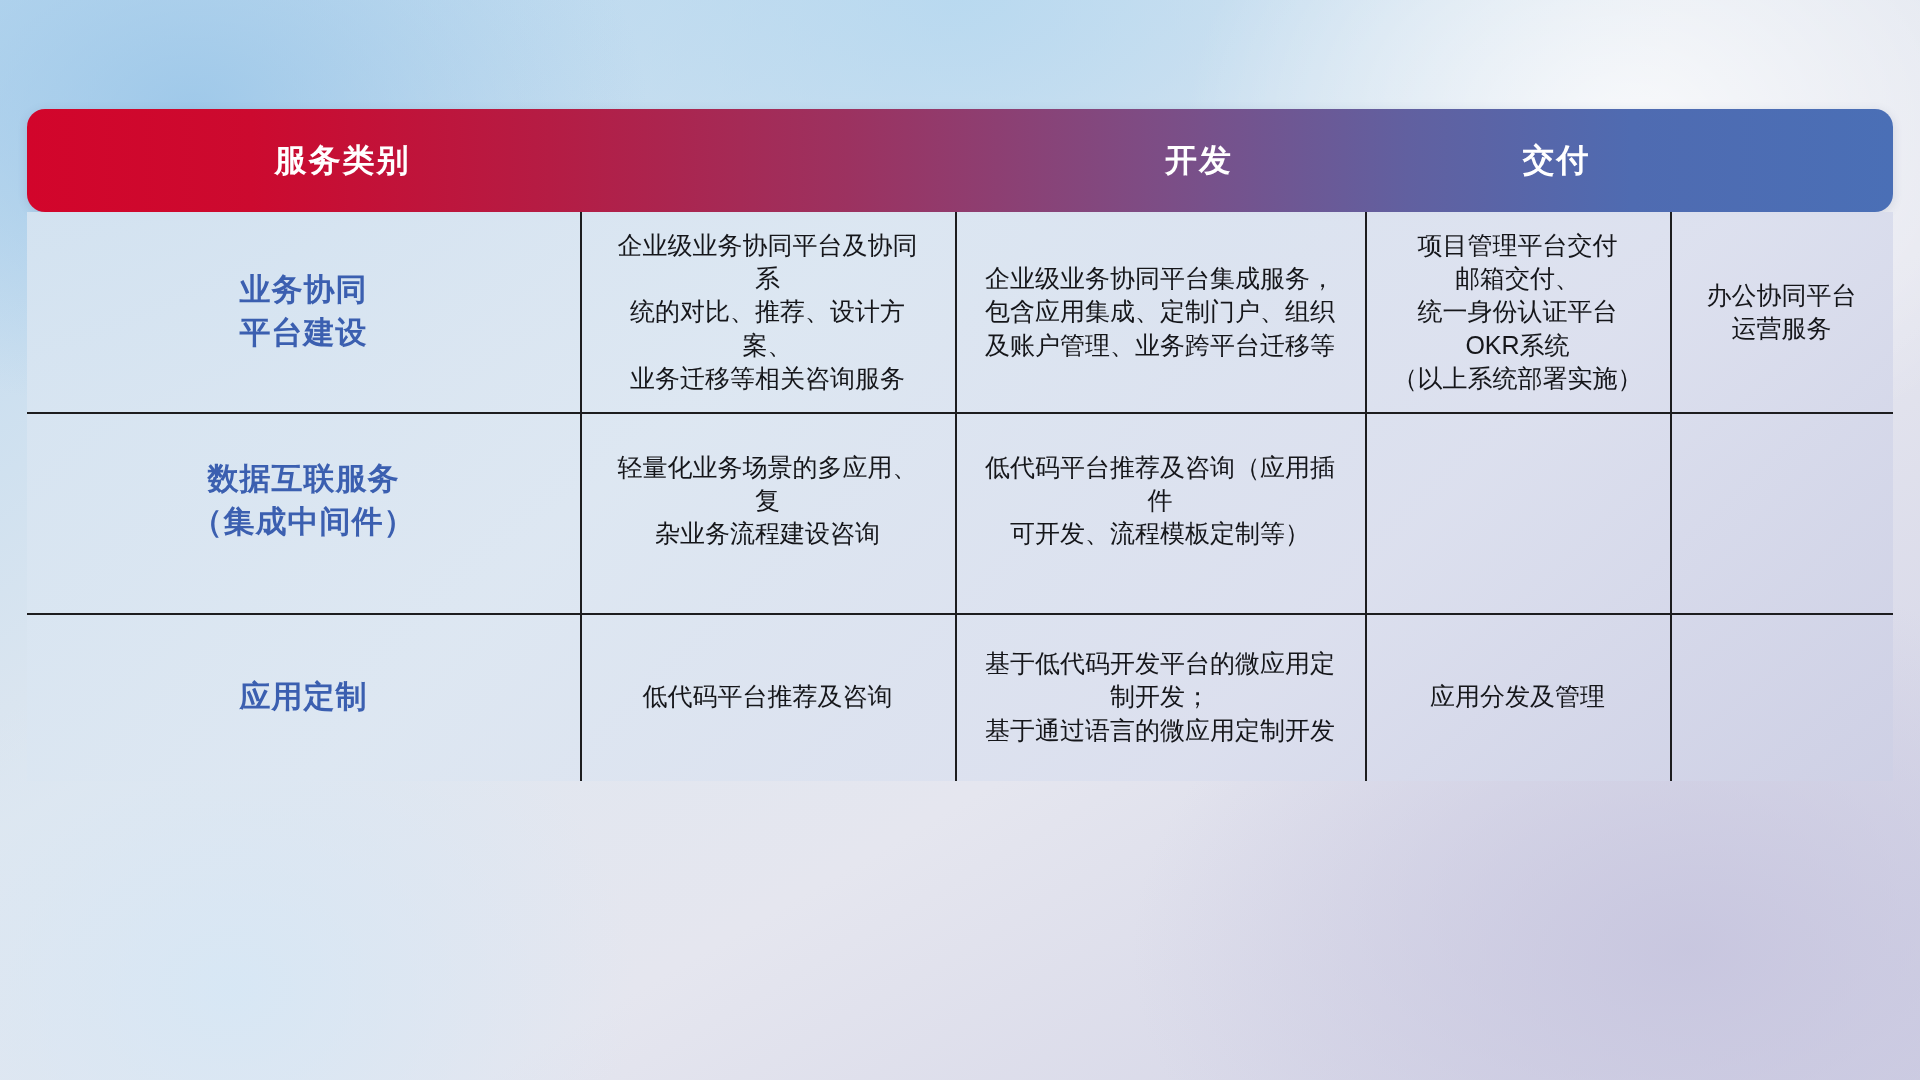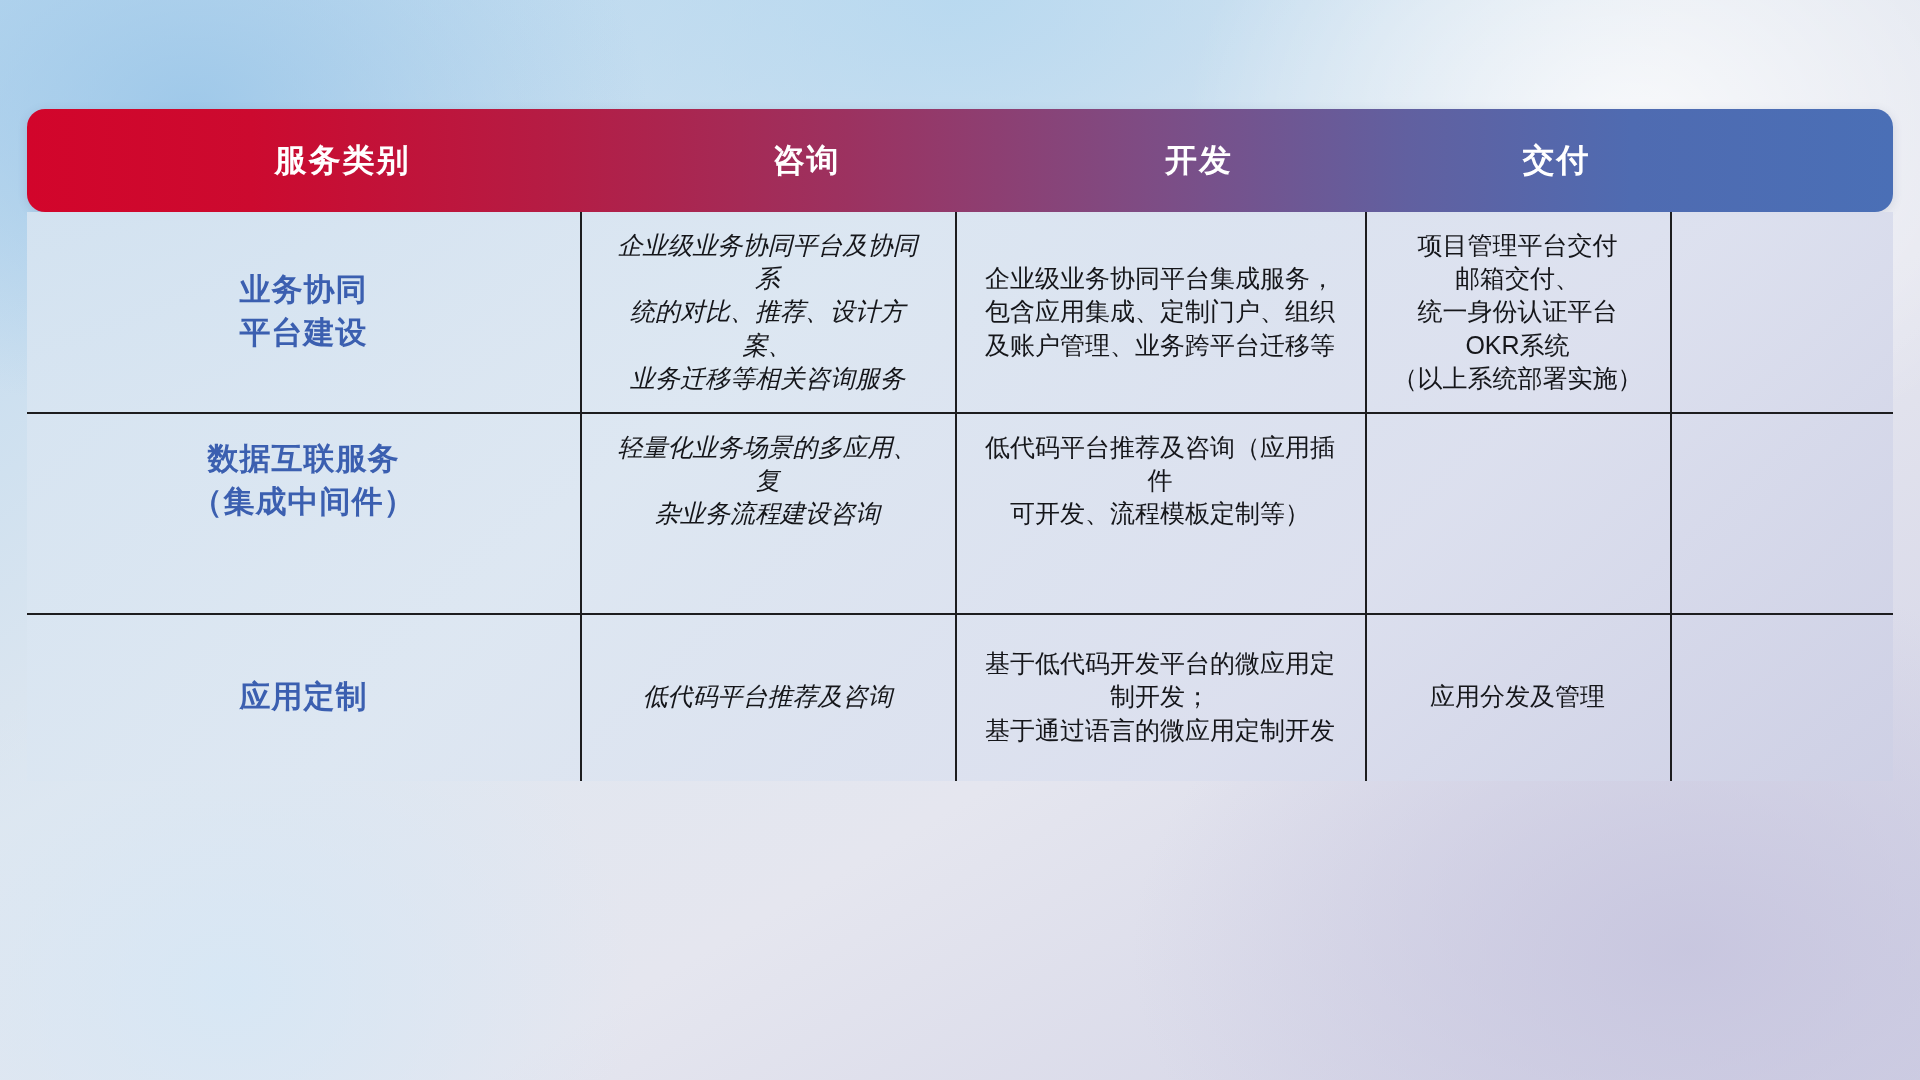--- a/index.html
+++ b/index.html
@@ -58,21 +58,21 @@
     background:linear-gradient(135deg,
         rgba(214,228,241,0.92) 0%,
         rgba(221,231,242,0.92) 35%,
         rgba(219,223,238,0.92) 70%,
         rgba(206,208,229,0.92) 100%);
   }
   .row{
     position:absolute;left:0;right:0;display:flex;align-items:center;
   }
   .row-1{top:0;height:200px;}
-  .row-2{top:188px;height:161px;}
+  .row-2{top:208px;height:161px;}
   .row-3{top:401px;height:168px;}
 
   .hline{position:absolute;left:0;right:0;height:2px;background:#1d1d1f;}
   .hline-1{top:200px;}
   .hline-2{top:401px;}
 
   .vline{position:absolute;width:2px;background:#1d1d1f;top:0;height:569px;}
 
   .cell{
     box-sizing:border-box;
@@ -81,21 +81,21 @@
     font-size:25px;line-height:1.33;color:#15161a;
     padding:0 26px;white-space:pre-line;
   }
   .cell.label{
     color:#3b5fb0;font-weight:bold;font-size:31px;line-height:1.38;
     letter-spacing:1px;
   }
 
   
   .c0{position:absolute;left:0;width:553px;}
-  .c1{position:absolute;left:553px;width:375px;font-style:italic;}
+  .c1{position:absolute;left:553px;width:375px;}
   .c2{position:absolute;left:928px;width:410px;}
   .c3{position:absolute;left:1338px;width:305px;}
   .c4{position:absolute;left:1643px;width:223px;}
 
   
   .h0{position:absolute;left:0;width:553px;}
   .h1{position:absolute;left:553px;width:375px;}
   .h2{position:absolute;left:928px;width:410px;text-align:center;}
   .h3{position:absolute;left:1338px;width:305px;}
   .h4{position:absolute;left:1643px;width:223px;}
@@ -104,21 +104,20 @@
 <body>
 
 <div class="page">
   <div class="glow-tr"></div>
   <div class="glow-bl"></div>
 
   <div class="table-wrap">
 
     <div class="thead">
       <div class="th h0">服务类别</div>
-      <div class="th h1">咨询</div>
       <div class="th h2">开发</div>
       <div class="th h3">交付</div>
     </div>
 
     <div class="tbody">
 
       <div class="hline hline-1"></div>
       <div class="hline hline-2"></div>
 
       <div class="vline" style="left:553px"></div>
@@ -133,20 +132,21 @@
 统的对比、推荐、设计方案、
 业务迁移等相关咨询服务</div>
         <div class="cell c2">企业级业务协同平台集成服务，
 包含应用集成、定制门户、组织
 及账户管理、业务跨平台迁移等</div>
         <div class="cell c3">项目管理平台交付
 邮箱交付、
 统一身份认证平台
 OKR系统
 （以上系统部署实施）</div>
+        <div class="cell c4">办公协同平台运营服务</div>
       </div>
 
       <div class="row row-2">
         <div class="cell label c0">数据互联服务
 （集成中间件）</div>
         <div class="cell c1">轻量化业务场景的多应用、复
 杂业务流程建设咨询</div>
         <div class="cell c2">低代码平台推荐及咨询（应用插件
 可开发、流程模板定制等）</div>
         <div class="cell c3"></div>

